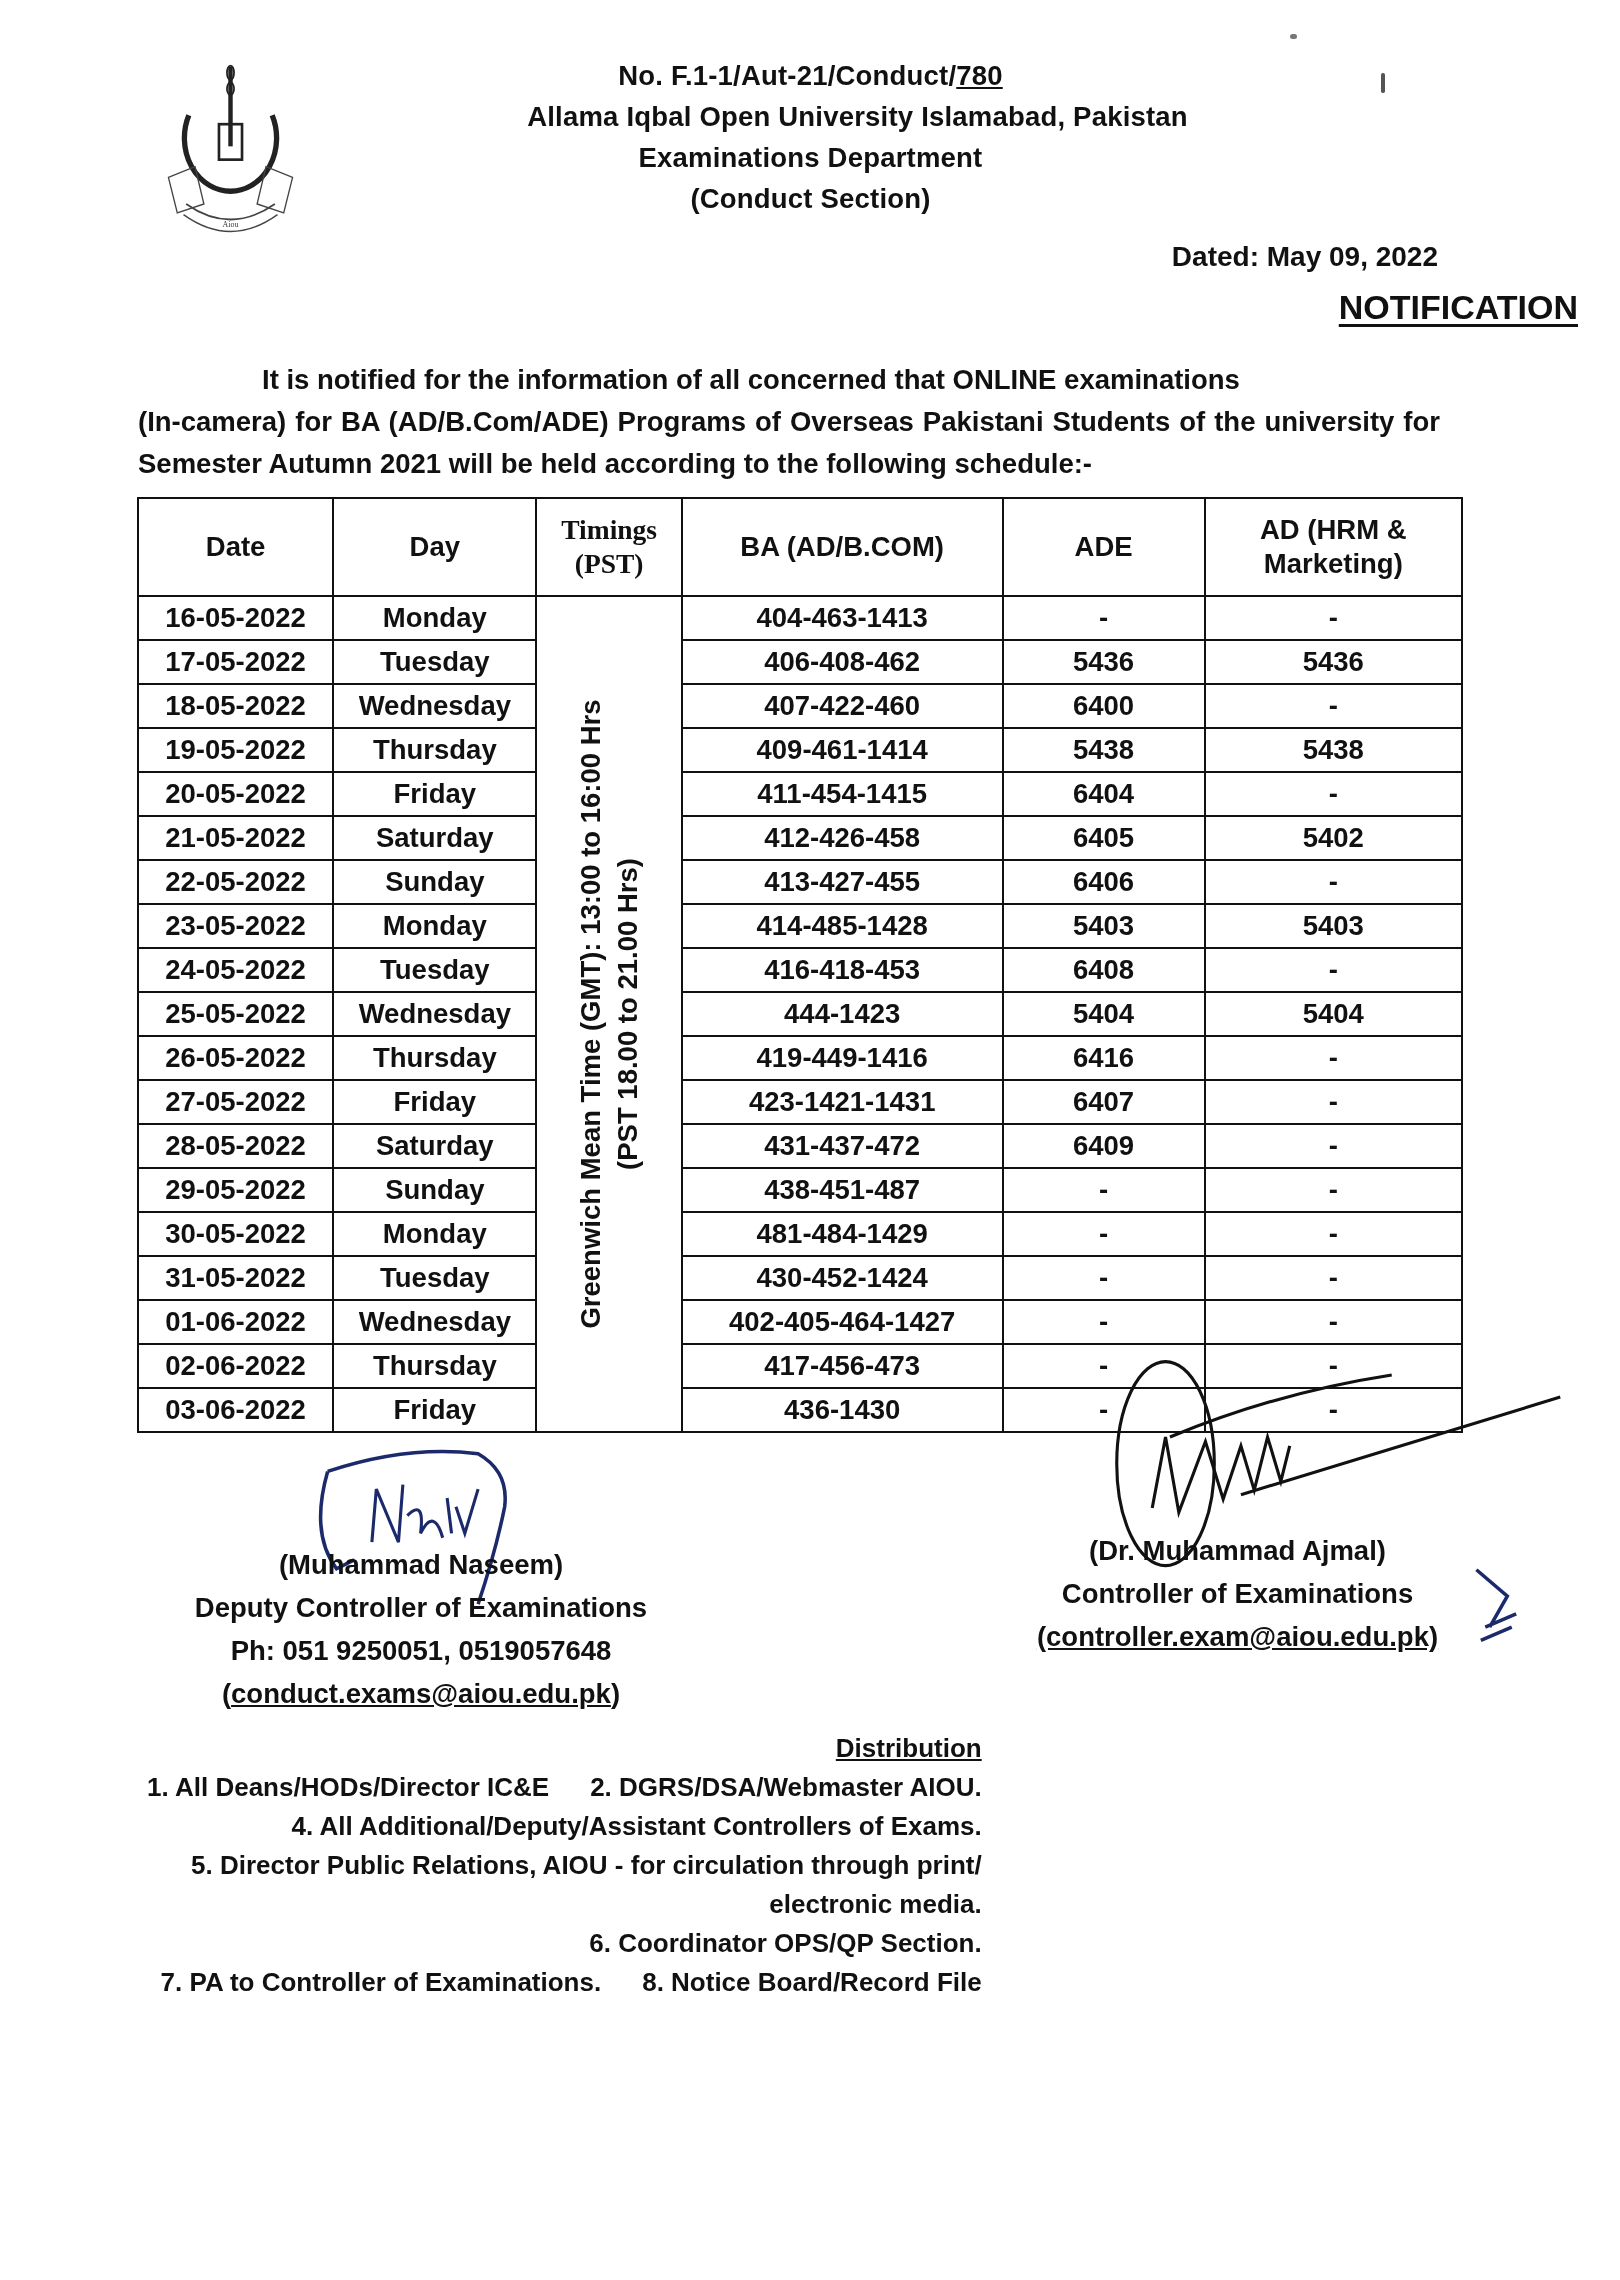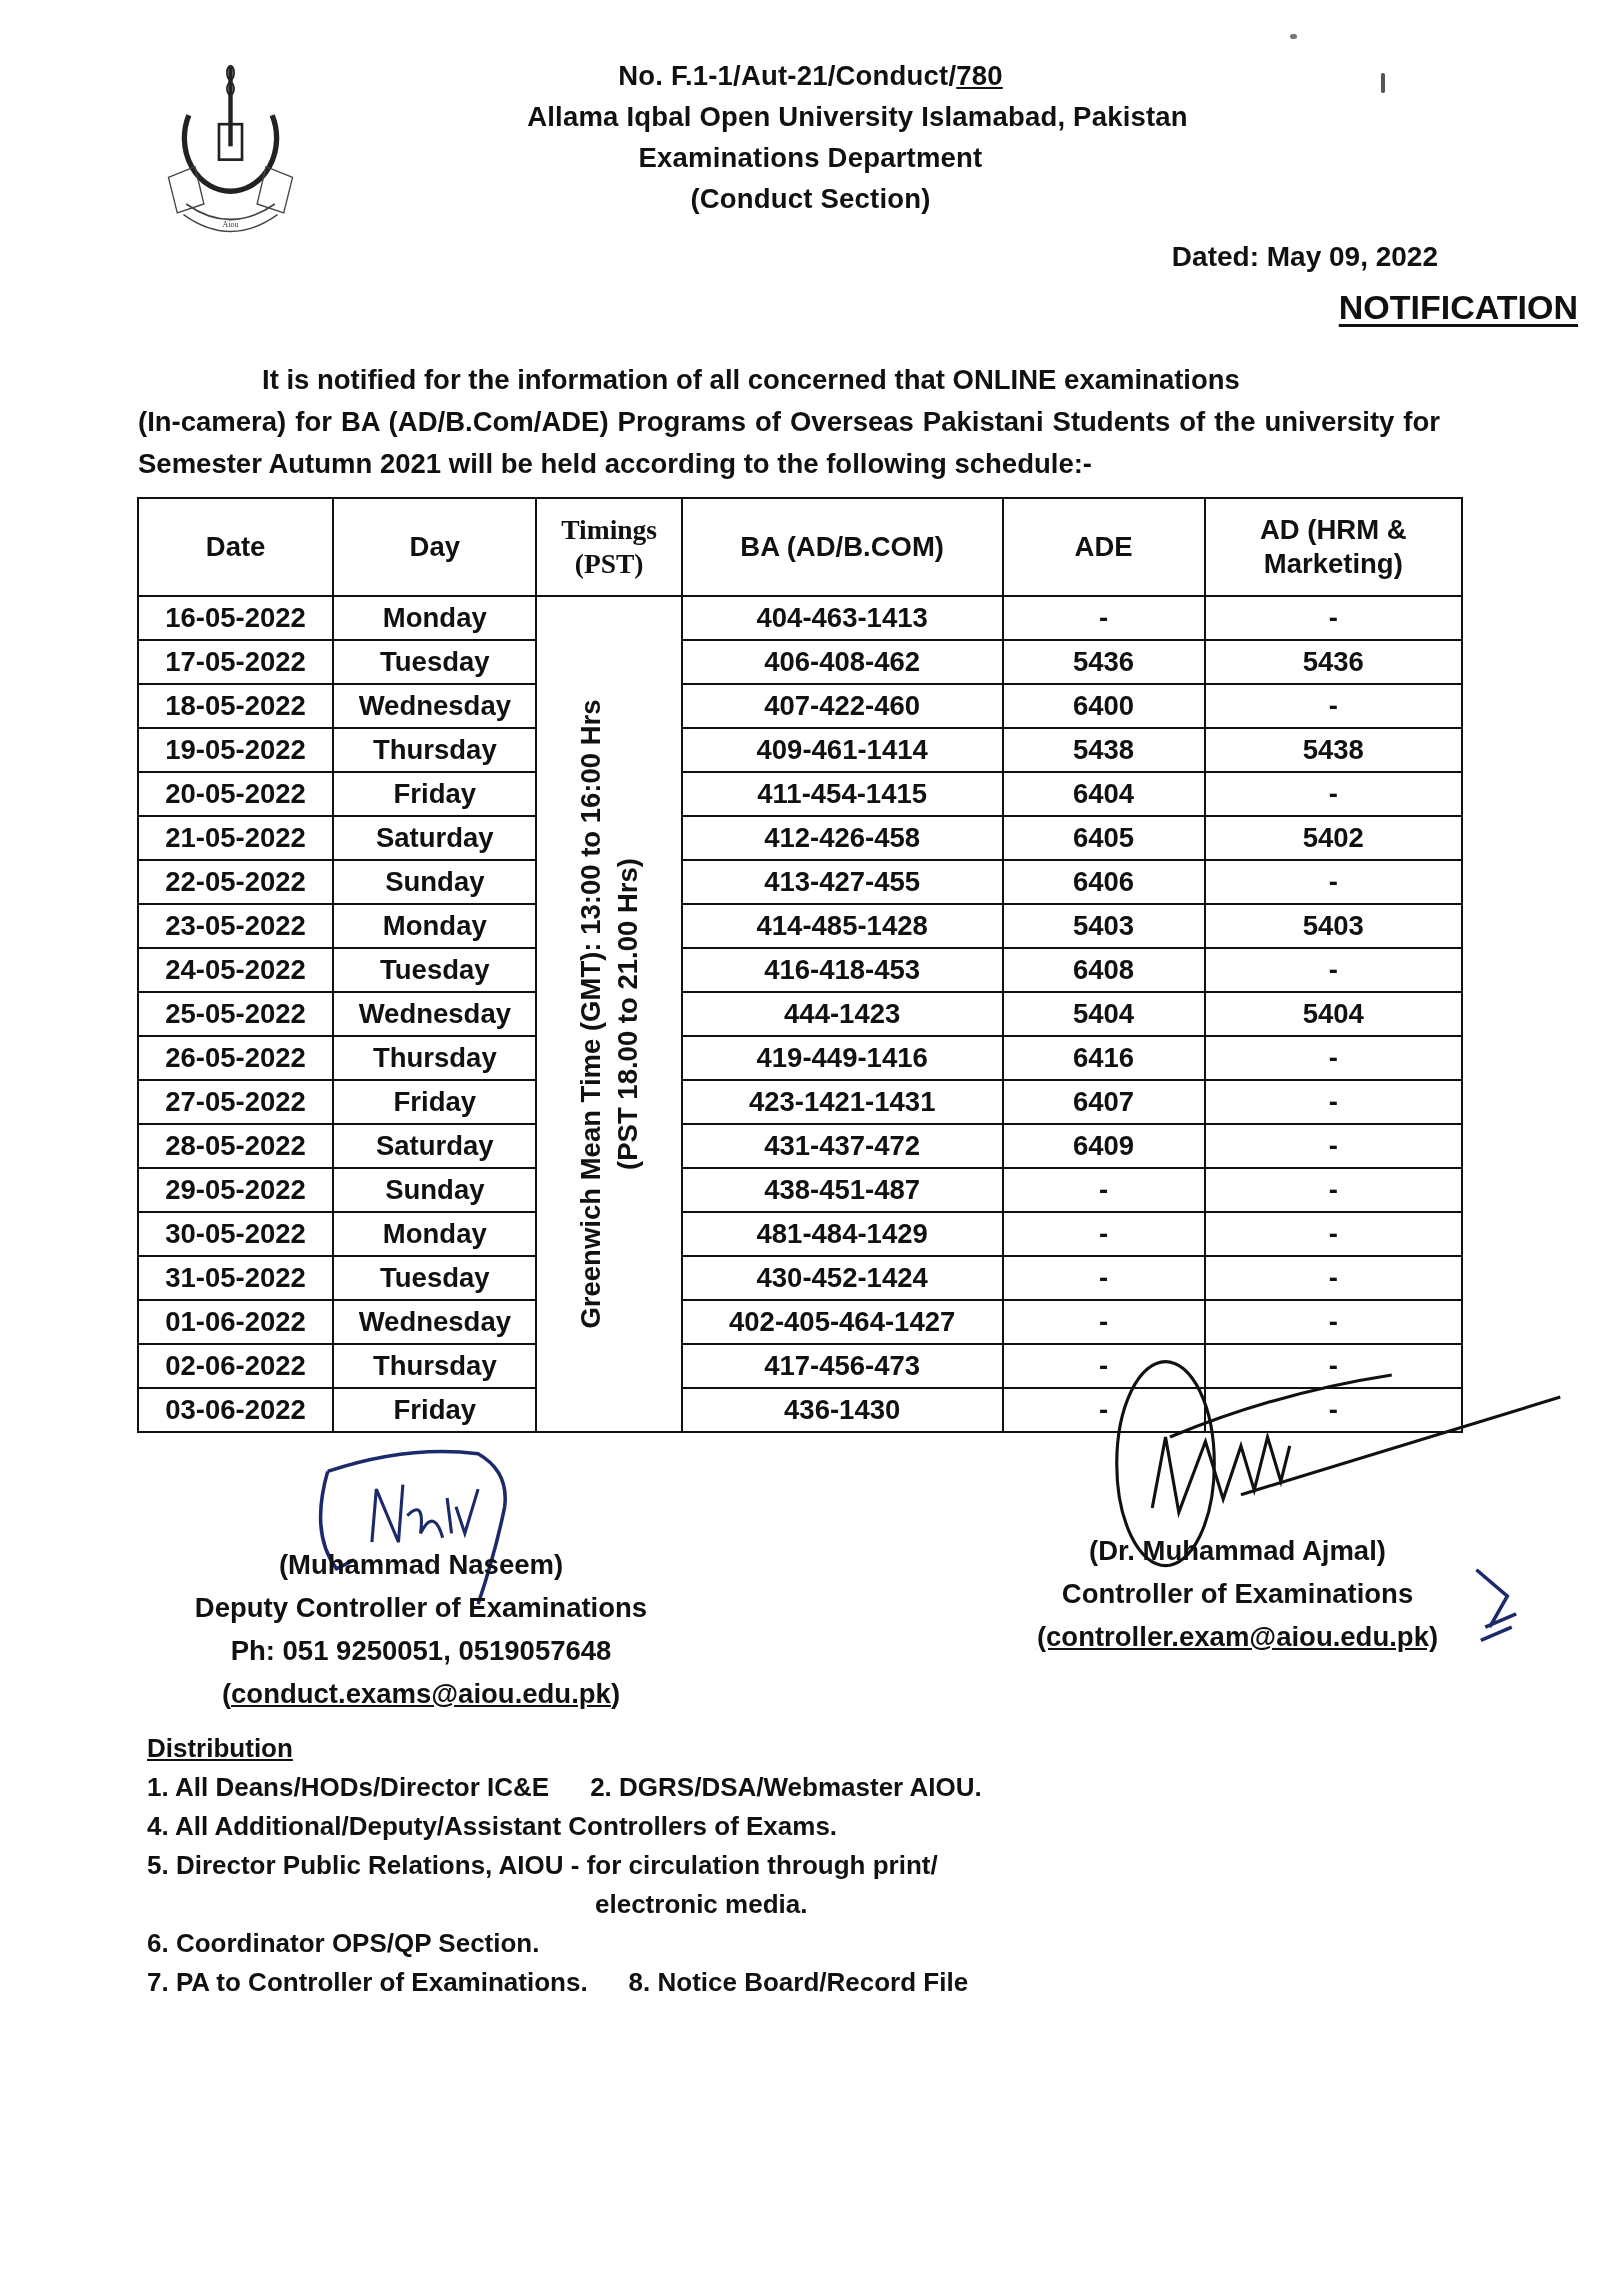--- a/index.html
+++ b/index.html
@@ -1,18 +1,18 @@
 <!DOCTYPE html>
 <html style="font-size:14px"><head>
 <meta charset="utf-8">
 <style>
   html, body { margin:0; padding:0; background:#ffffff; }
   body { width:1621px; height:2280px; position:relative; overflow:hidden;
          font-family:"Liberation Sans", "DejaVu Sans", sans-serif; color:#111; }
-  .abs { position:absolute; }
+  .abs { position:absolute;text-align:right; }
   .hdr-line { position:absolute; left:0; width:1621px; text-align:center; font-weight:bold; font-size:27.5px; letter-spacing:0.2px; }
   .ref-no { top:60px; }
   .univ { top:101px;padding-left:47px; }
   .dept { top:142px; }
   .section { top:183px; }
   .u { text-decoration:underline; }
   .logo { left:164px; top:62px; width:133px; height:182px; }
   .dated { right:183px; top:241px; font-weight:bold; font-size:28px; }
   .notif-title { left:0; width:1578px; top:288px; text-align:right; font-weight:bold; font-size:34px; text-decoration:underline; text-underline-offset:5.3px; }
   .para { left:138px; top:359px; width:1302px; font-weight:bold; font-size:27.5px; line-height:42px; text-align:justify; }

